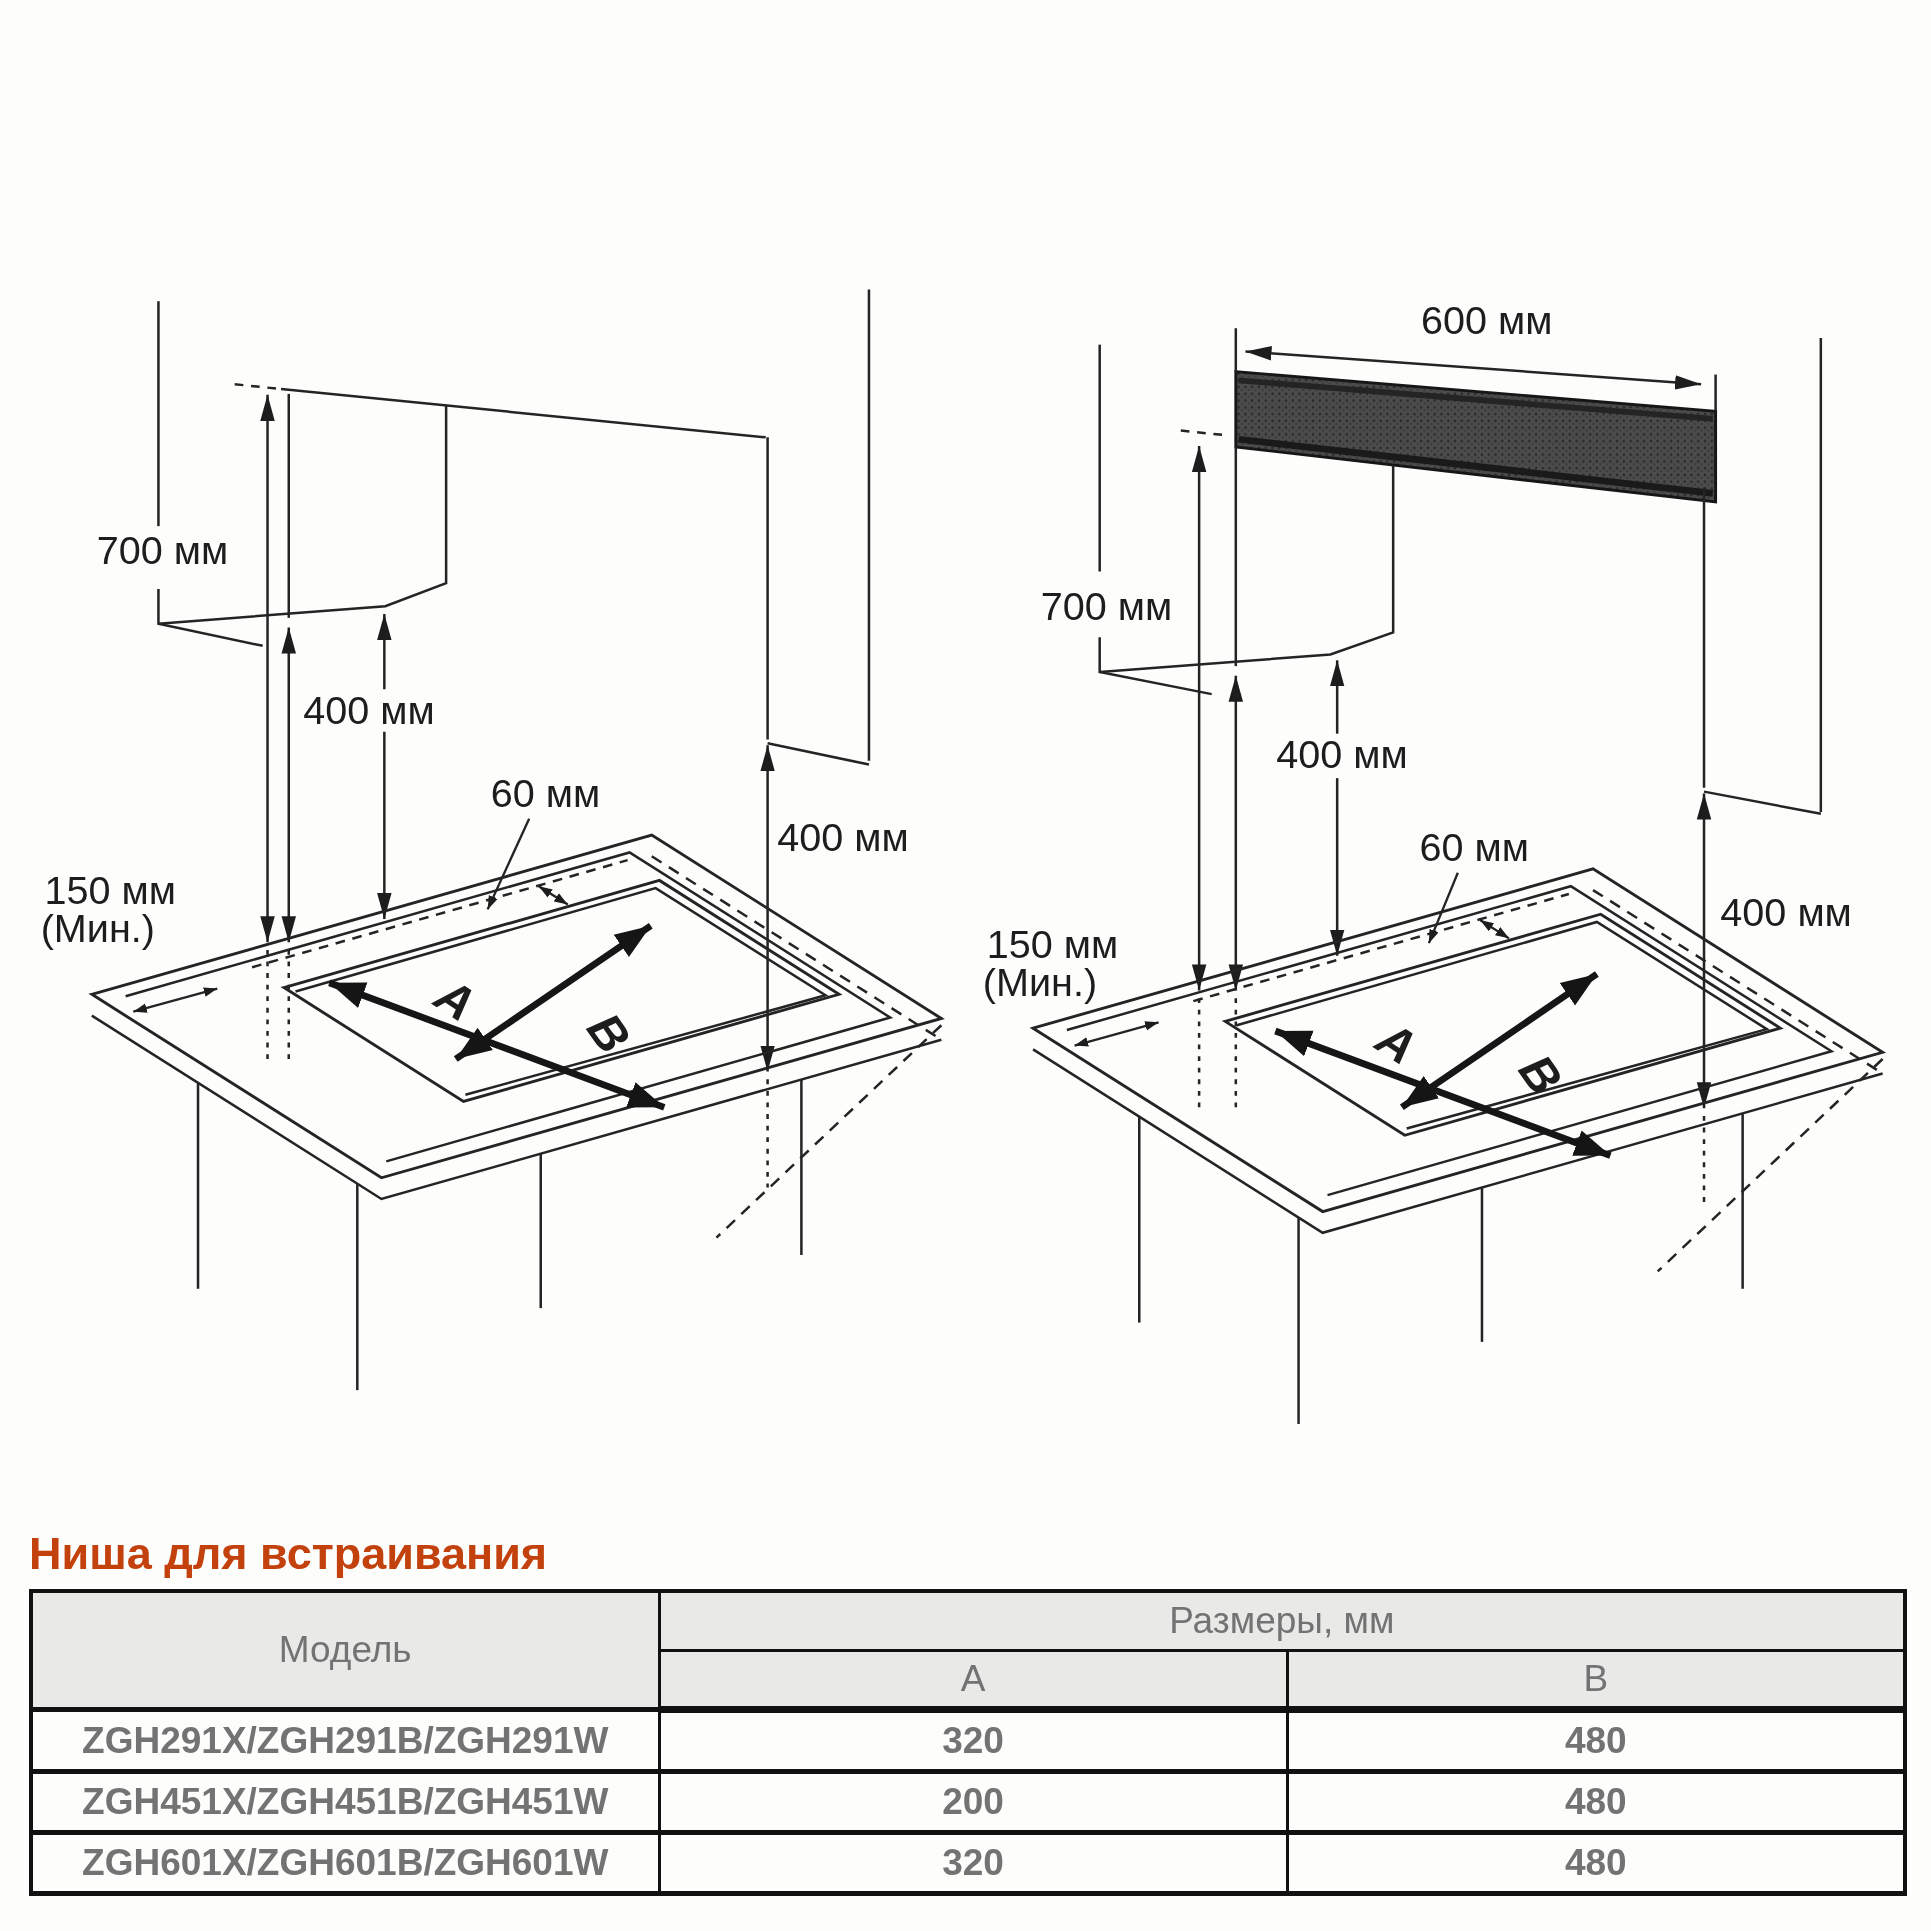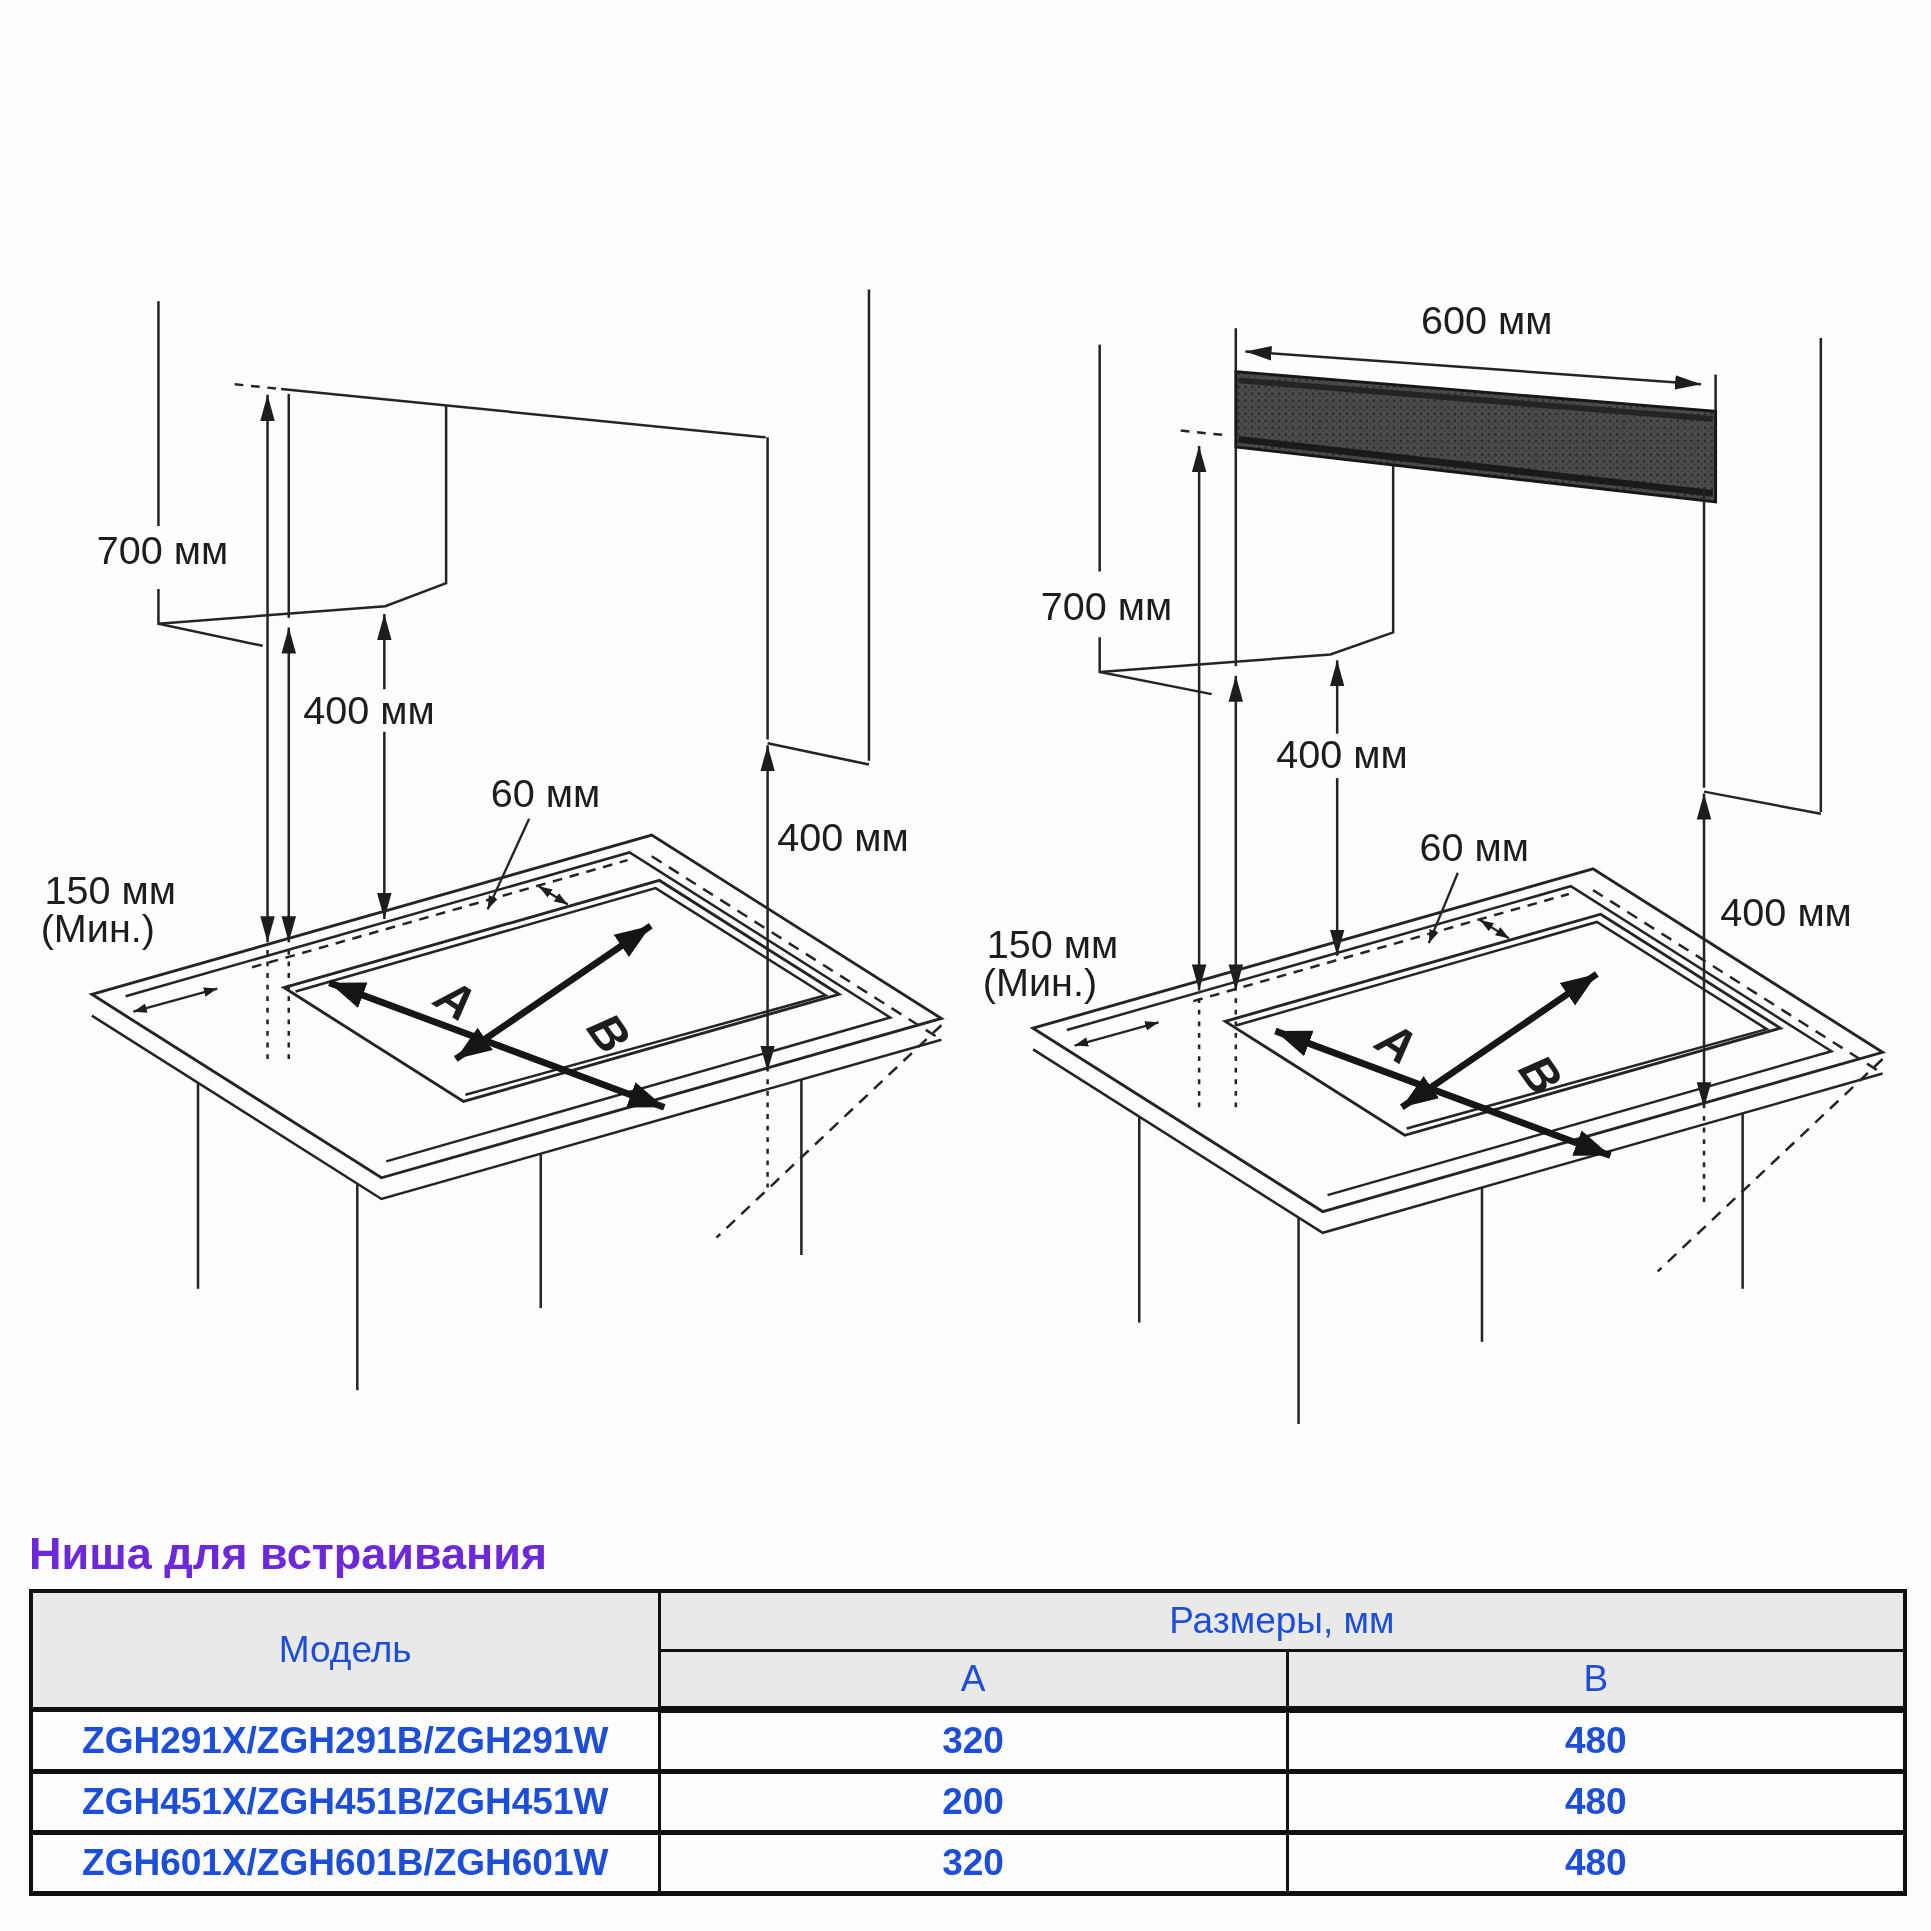--- a/index.html
+++ b/index.html
@@ -3,23 +3,23 @@
 <meta charset="utf-8">
 <style>
   html,body{margin:0;padding:0;background:#ffffff;}
   body{width:1931px;height:1931px;position:relative;overflow:hidden;
        font-family:"Liberation Sans", sans-serif;color:#1a1a1a;}
   .page{position:absolute;inset:0;background:#fdfdfc;}
   svg{position:absolute;left:0;top:0;}
   svg text{font-family:"Liberation Sans", sans-serif;font-size:41px;fill:#1d1d1d;}
   svg text.ab{font-size:50px;font-style:italic;font-weight:bold;}
   .section-title{position:absolute;left:29px;top:1528px;font-size:45px;font-weight:700;
-                 letter-spacing:0px;color:#6d28d9;}
+                 letter-spacing:0px;color:#c2410c;}
   table.dims{position:absolute;left:29px;top:1589px;width:1873px;border-collapse:collapse;
-             table-layout:fixed;font-size:37px;color:#1d4ed8;}
+             table-layout:fixed;font-size:37px;color:#737373;}
   table.dims th, table.dims td{border:3.9px solid #111;text-align:center;padding:0;
              font-weight:400;white-space:nowrap;overflow:hidden;}
   table.dims{border:4.8px solid #111;}
   .hdr{background:#e9e9e7;}
   tr.r-sizes th{height:56px;border-bottom:3.9px solid #111;}
   tr.r-ab th{height:54px;border-bottom:7.7px solid #111;}
   th.model-cell{border-bottom:7.7px solid #111;}
   tr.data td{height:56px;border-top:5.8px solid #111;border-bottom:5.8px solid #111;font-weight:bold;}
 </style>
 </head>

